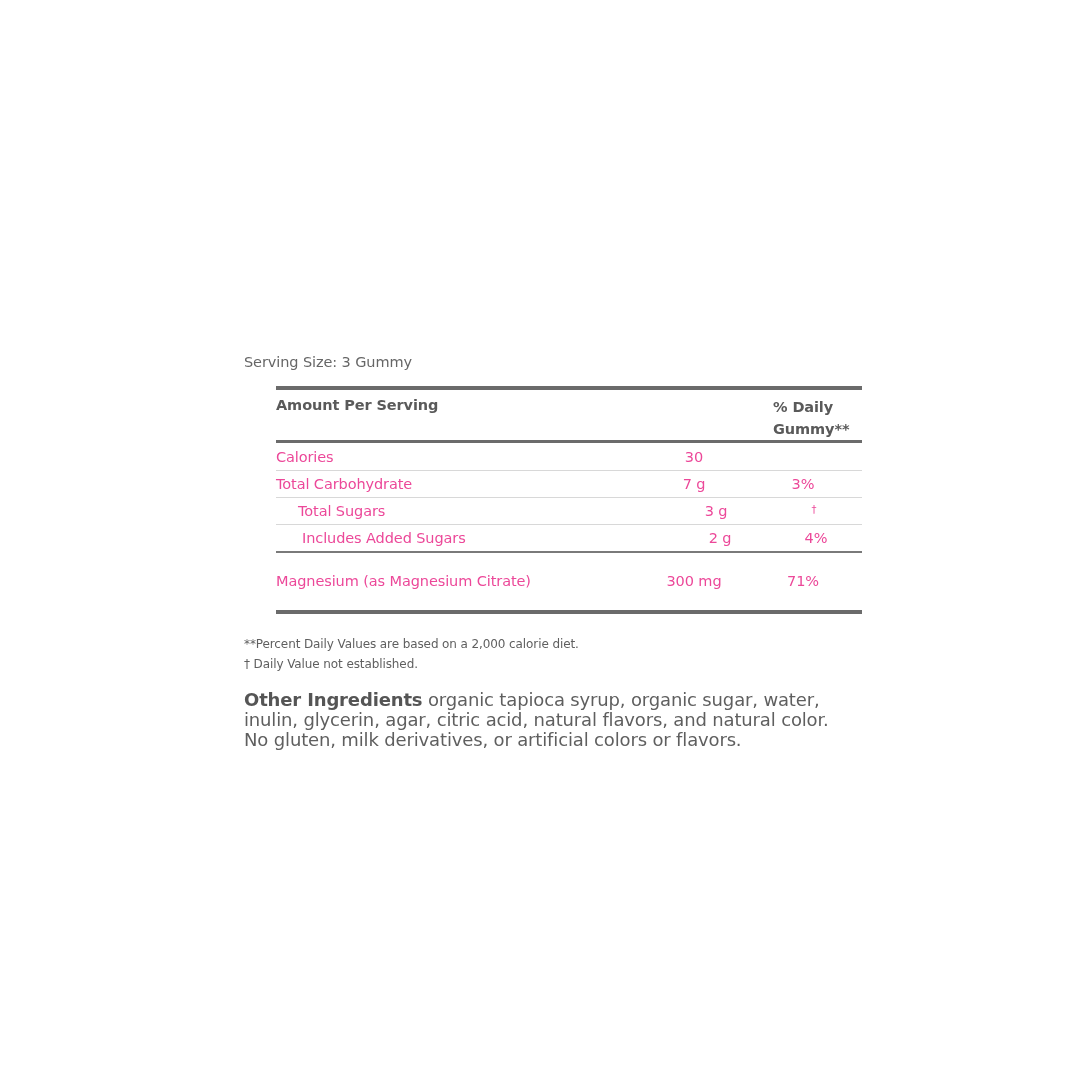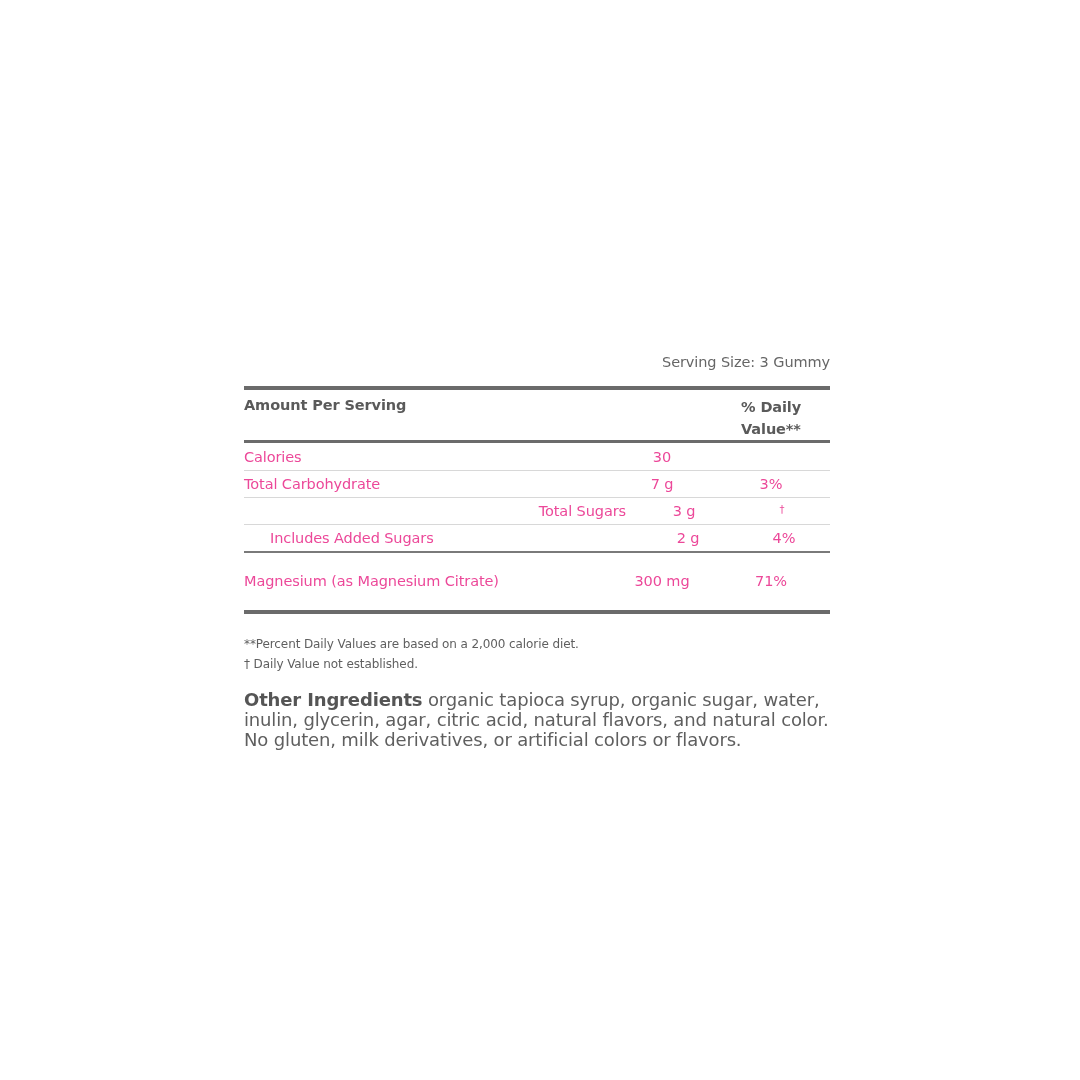--- a/index.html
+++ b/index.html
@@ -20,26 +20,26 @@
       left: 244px;
       top: 352px;
       width: 586px;
     }
     .serving {
       font-size: 14.5px;
       line-height: 20px;
       height: 20px;
       color: #666;
       letter-spacing: -0.1px;
-      text-align: right;
     }
     .table {
       margin-top: 14px;
       border-top: 4px solid #6b6b6b;
       width: 586px;
+      margin-left: 32px;
     }
     .row {
       display: flex;
       align-items: center;
       position: relative;
       font-size: 14.5px;
       color: #ec4899;
       letter-spacing: -0.1px;
     }
     .row .name { flex: 0 0 360px; }
@@ -69,21 +69,21 @@
       border-bottom: 2px solid #7a7a7a;
       height: 26px;
     }
     .row.mag {
       height: 28px;
       align-items: flex-start;
       padding-top: 20px;
       height: 37px;
       border-bottom: 4px solid #6b6b6b;
     }
-    .indent1 { padding-left: 22px; text-align: right; }
+    .indent1 { padding-left: 22px; }
     .indent2 { padding-left: 26px; }
     .dagger { font-size: 10px; position: relative; top: -3px; }
 
     .footnotes {
       margin-top: 20px;
       font-size: 12px;
       line-height: 20px;
       color: #5f5f5f;
       letter-spacing: -0.1px;
     }
@@ -101,21 +101,21 @@
 
 <div class="panel">
   <div class="serving">Serving Size: 3 Gummy</div>
 
   <div class="table">
     <div class="row head">
       <div class="name">Amount Per Serving</div>
       <div class="amt"></div>
       <div class="dv">
         <div>% Daily</div>
-        <div>Value**</div>
+        <div>Gummy**</div>
       </div>
     </div>
 
     <div class="row thin first">
       <div class="name">Calories</div>
       <div class="amt">30</div>
       <div class="dv"></div>
     </div>
 
     <div class="row thin">

